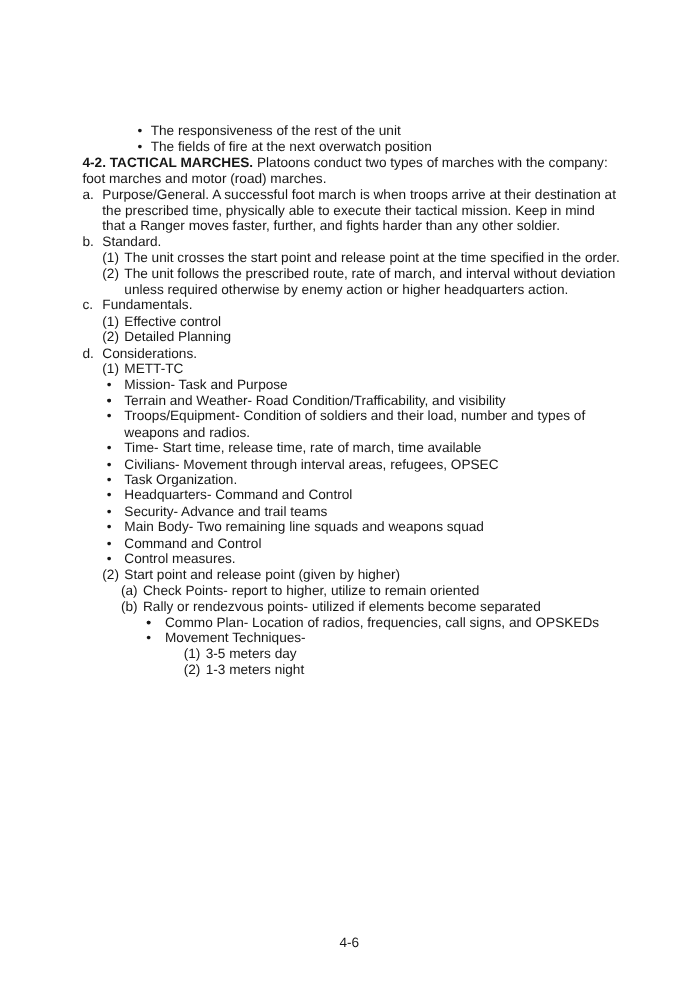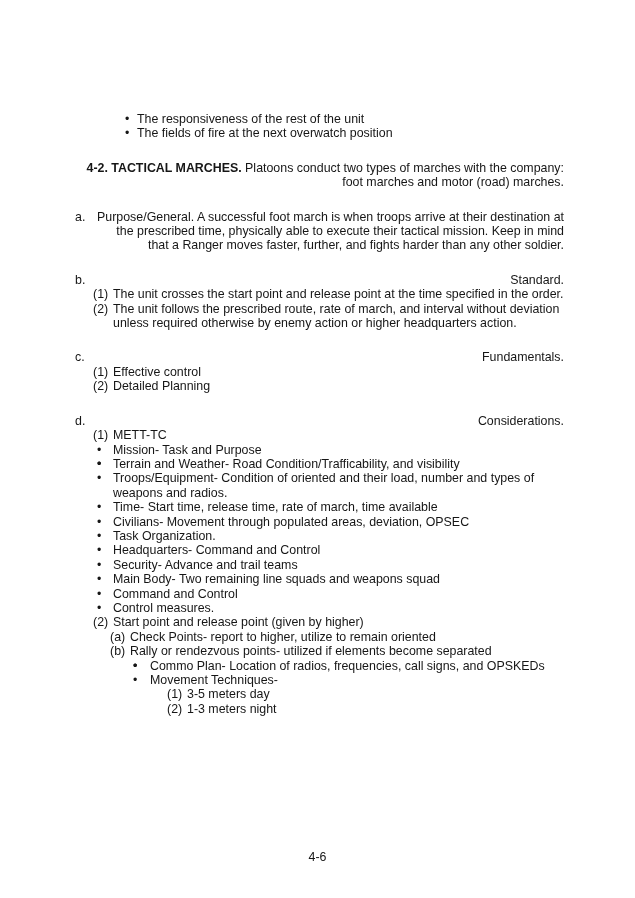--- a/index.html
+++ b/index.html
@@ -17,21 +17,21 @@
     overflow: hidden;
   }
   .content {
     position: absolute;
     left: 75px;
     top: 112px;
     width: 489px;
   }
   .line { position: relative; }
   .marker { position: absolute; top: 0; }
-  .gap { margin-top: 20px; text-align: right; }
+  .gap { margin-top: 0; }
   .bold { font-weight: bold; }
 
   .lv-para   { padding-left: 0; }
   .lv-intro  { padding-left: 62px; }  .lv-intro  > .marker { left: 50px; }
   .lv-alpha  { padding-left: 18px; }  .lv-alpha  > .marker { left: 0; }
   .lv-num1   { padding-left: 38px; }  .lv-num1   > .marker { left: 18px; }
   .lv-b2     { padding-left: 38px; }  .lv-b2     > .marker { left: 22px; }
   .lv-parena { padding-left: 55px; }  .lv-parena > .marker { left: 35px; }
   .lv-b3     { padding-left: 75px; }  .lv-b3     > .marker { left: 58px; }
   .lv-num3   { padding-left: 112px; } .lv-num3   > .marker { left: 92px; }
@@ -57,23 +57,23 @@
       <div class="line lv-num1"><span class="marker">(1)</span><span>The unit crosses the start point and release point at the time specified in the order.</span></div>
       <div class="line lv-num1"><span class="marker">(2)</span><span>The unit follows the prescribed route, rate of march, and interval without deviation unless required otherwise by enemy action or higher headquarters action.</span></div>
       <div class="line lv-alpha gap"><span class="marker">c.</span><span>Fundamentals.</span></div>
       <div class="line lv-num1"><span class="marker">(1)</span><span>Effective control</span></div>
       <div class="line lv-num1"><span class="marker">(2)</span><span>Detailed Planning</span></div>
       <div class="line lv-alpha gap"><span class="marker">d.</span><span>Considerations.</span></div>
       <div class="line lv-num1"><span class="marker">(1)</span><span>METT-TC</span></div>
       <div class="line lv-b2"><span class="marker">•</span><span>Mission- Task and Purpose</span></div>
       <div class="line lv-b2"><span class="marker">•</span></div>
       <div class="line lv-b2"><span class="marker">•</span><span>Terrain and Weather- Road Condition/Trafficability, and visibility</span></div>
-      <div class="line lv-b2"><span class="marker">•</span><span>Troops/Equipment- Condition of oriented and their load, number and types of weapons and radios.</span></div>
+      <div class="line lv-b2"><span class="marker">•</span><span>Troops/Equipment- Condition of soldiers and their load, number and types of weapons and radios.</span></div>
       <div class="line lv-b2"><span class="marker">•</span><span>Time- Start time, release time, rate of march, time available</span></div>
-      <div class="line lv-b2"><span class="marker">•</span><span>Civilians- Movement through populated areas, deviation, OPSEC</span></div>
+      <div class="line lv-b2"><span class="marker">•</span><span>Civilians- Movement through interval areas, refugees, OPSEC</span></div>
       <div class="line lv-b2"><span class="marker">•</span><span>Task Organization.</span></div>
       <div class="line lv-b2"><span class="marker">•</span><span>Headquarters- Command and Control</span></div>
       <div class="line lv-b2"><span class="marker">•</span><span>Security- Advance and trail teams</span></div>
       <div class="line lv-b2"><span class="marker">•</span><span>Main Body- Two remaining line squads and weapons squad</span></div>
       <div class="line lv-b2"><span class="marker">•</span><span>Command and Control</span></div>
       <div class="line lv-b2"><span class="marker">•</span><span>Control measures.</span></div>
       <div class="line lv-num1"><span class="marker">(2)</span><span>Start point and release point (given by higher)</span></div>
       <div class="line lv-parena"><span class="marker">(a)</span><span>Check Points- report to higher, utilize to remain oriented</span></div>
       <div class="line lv-parena"><span class="marker">(b)</span><span>Rally or rendezvous points- utilized if elements become separated</span></div>
       <div class="line lv-b3"><span class="marker">•</span></div>

